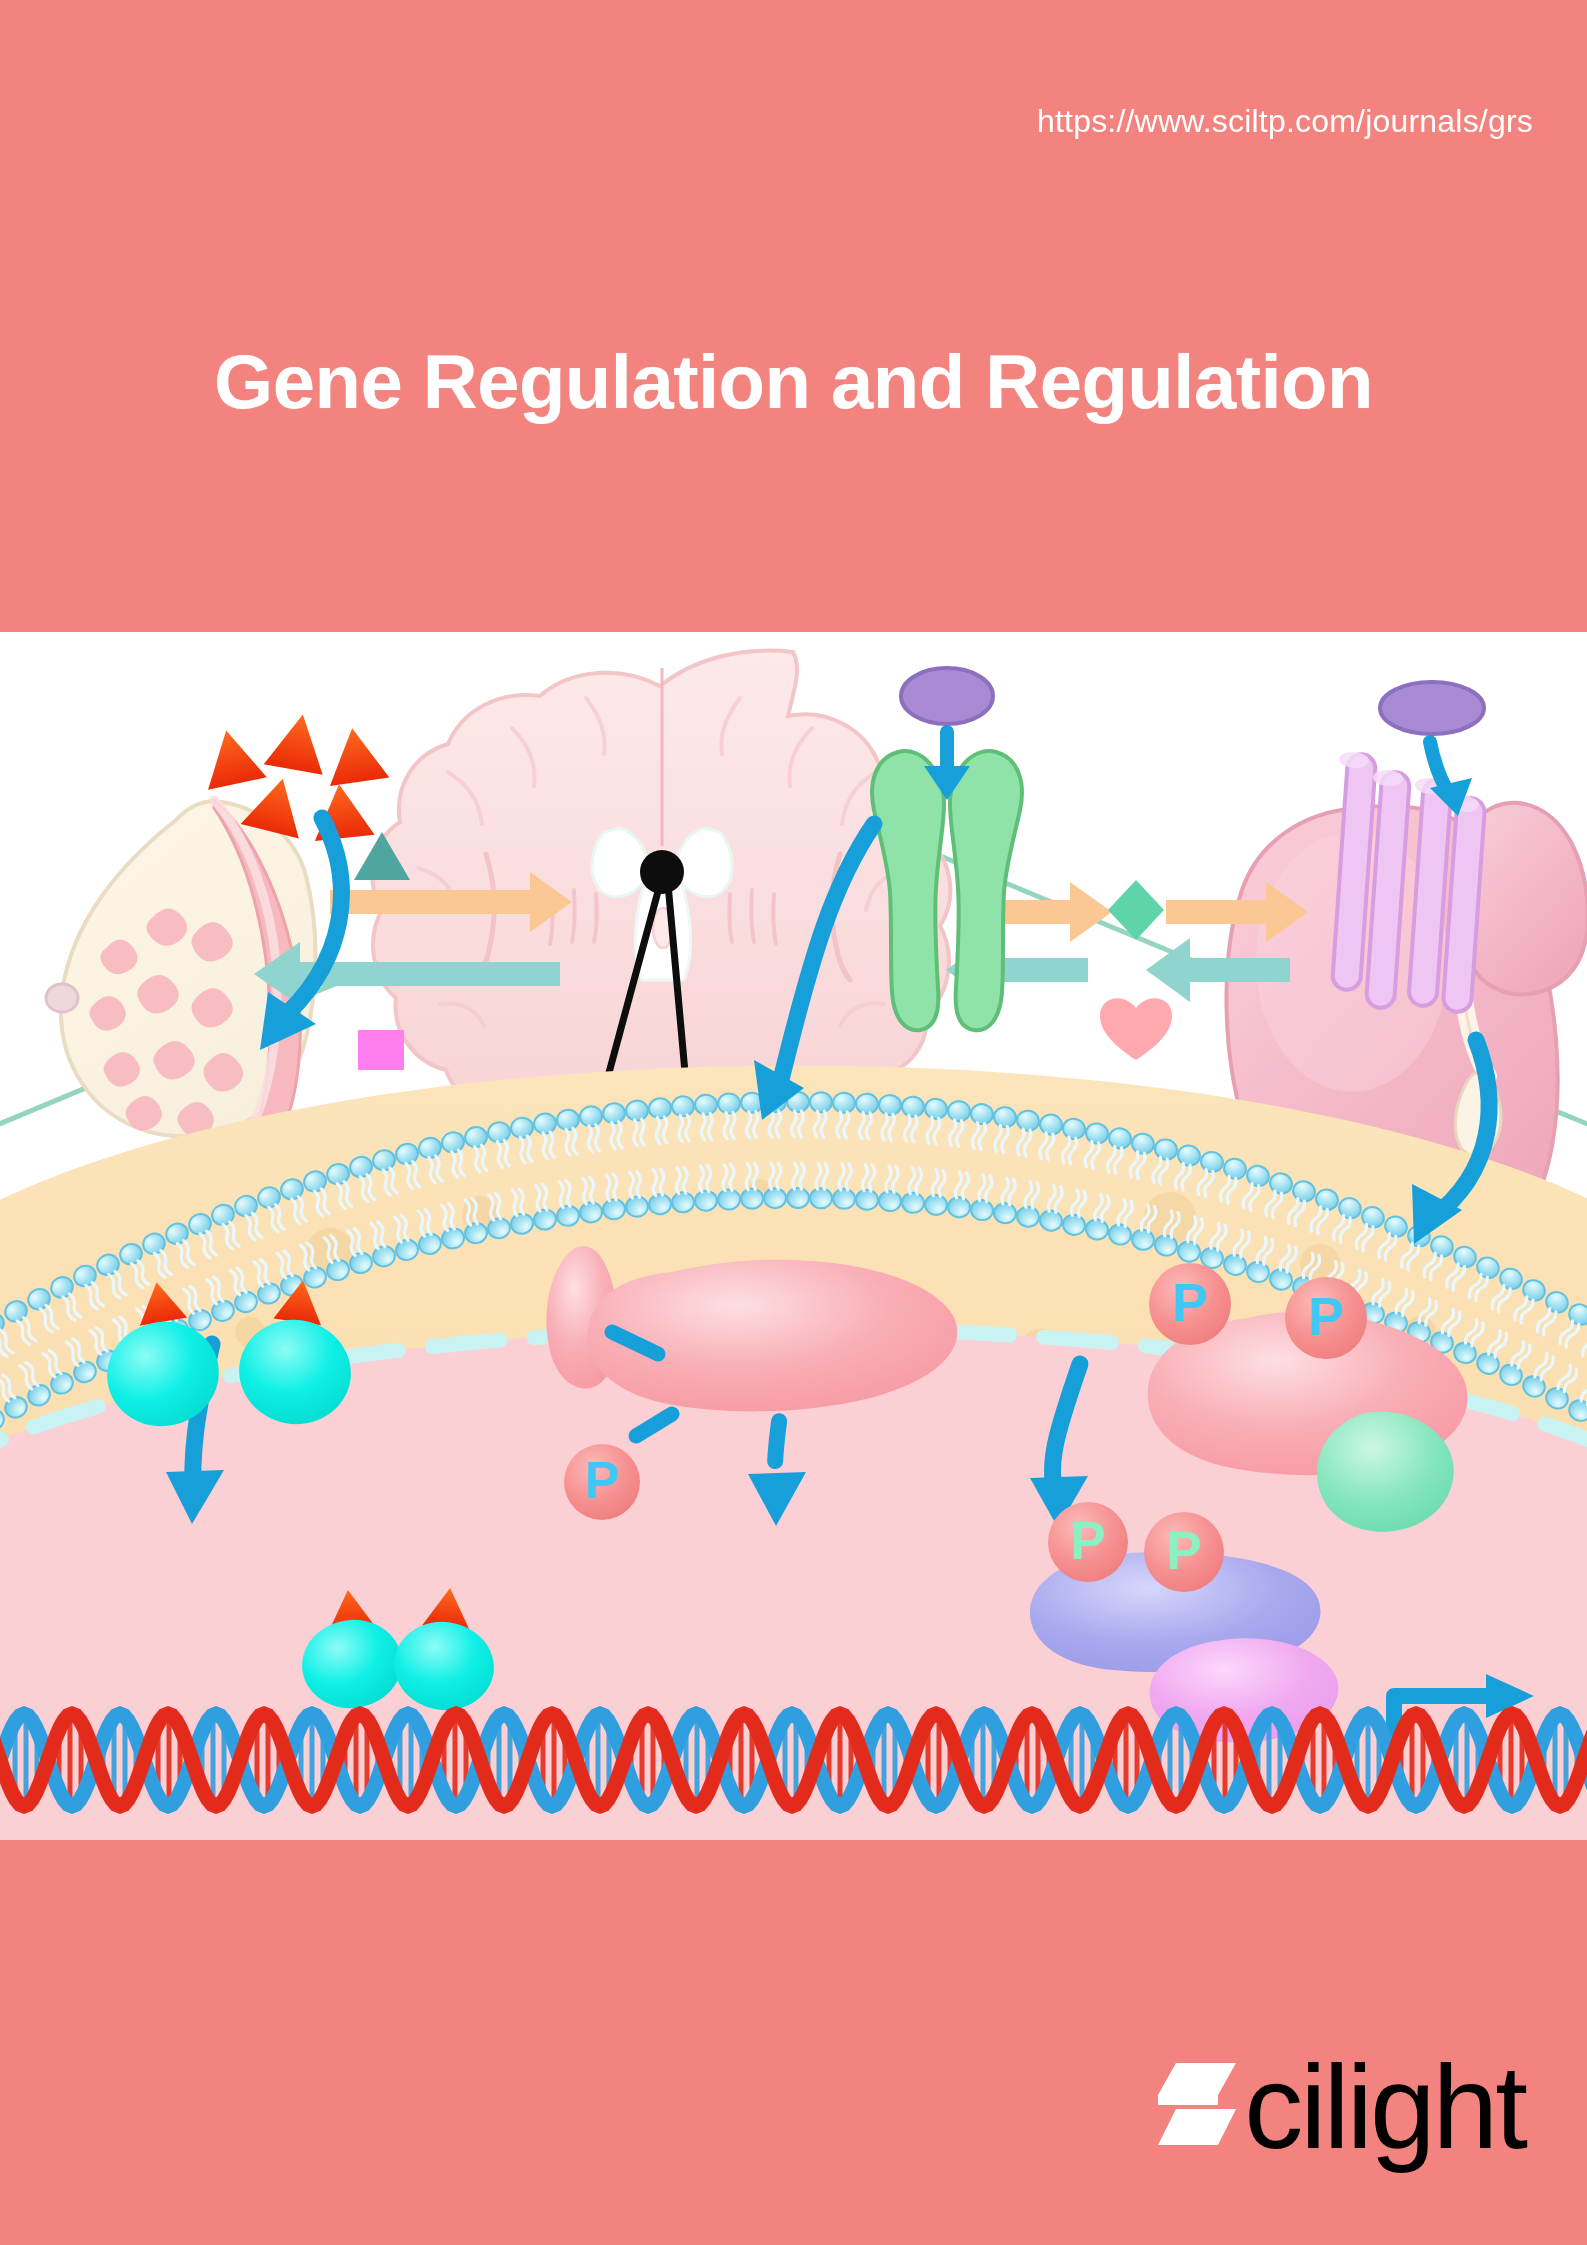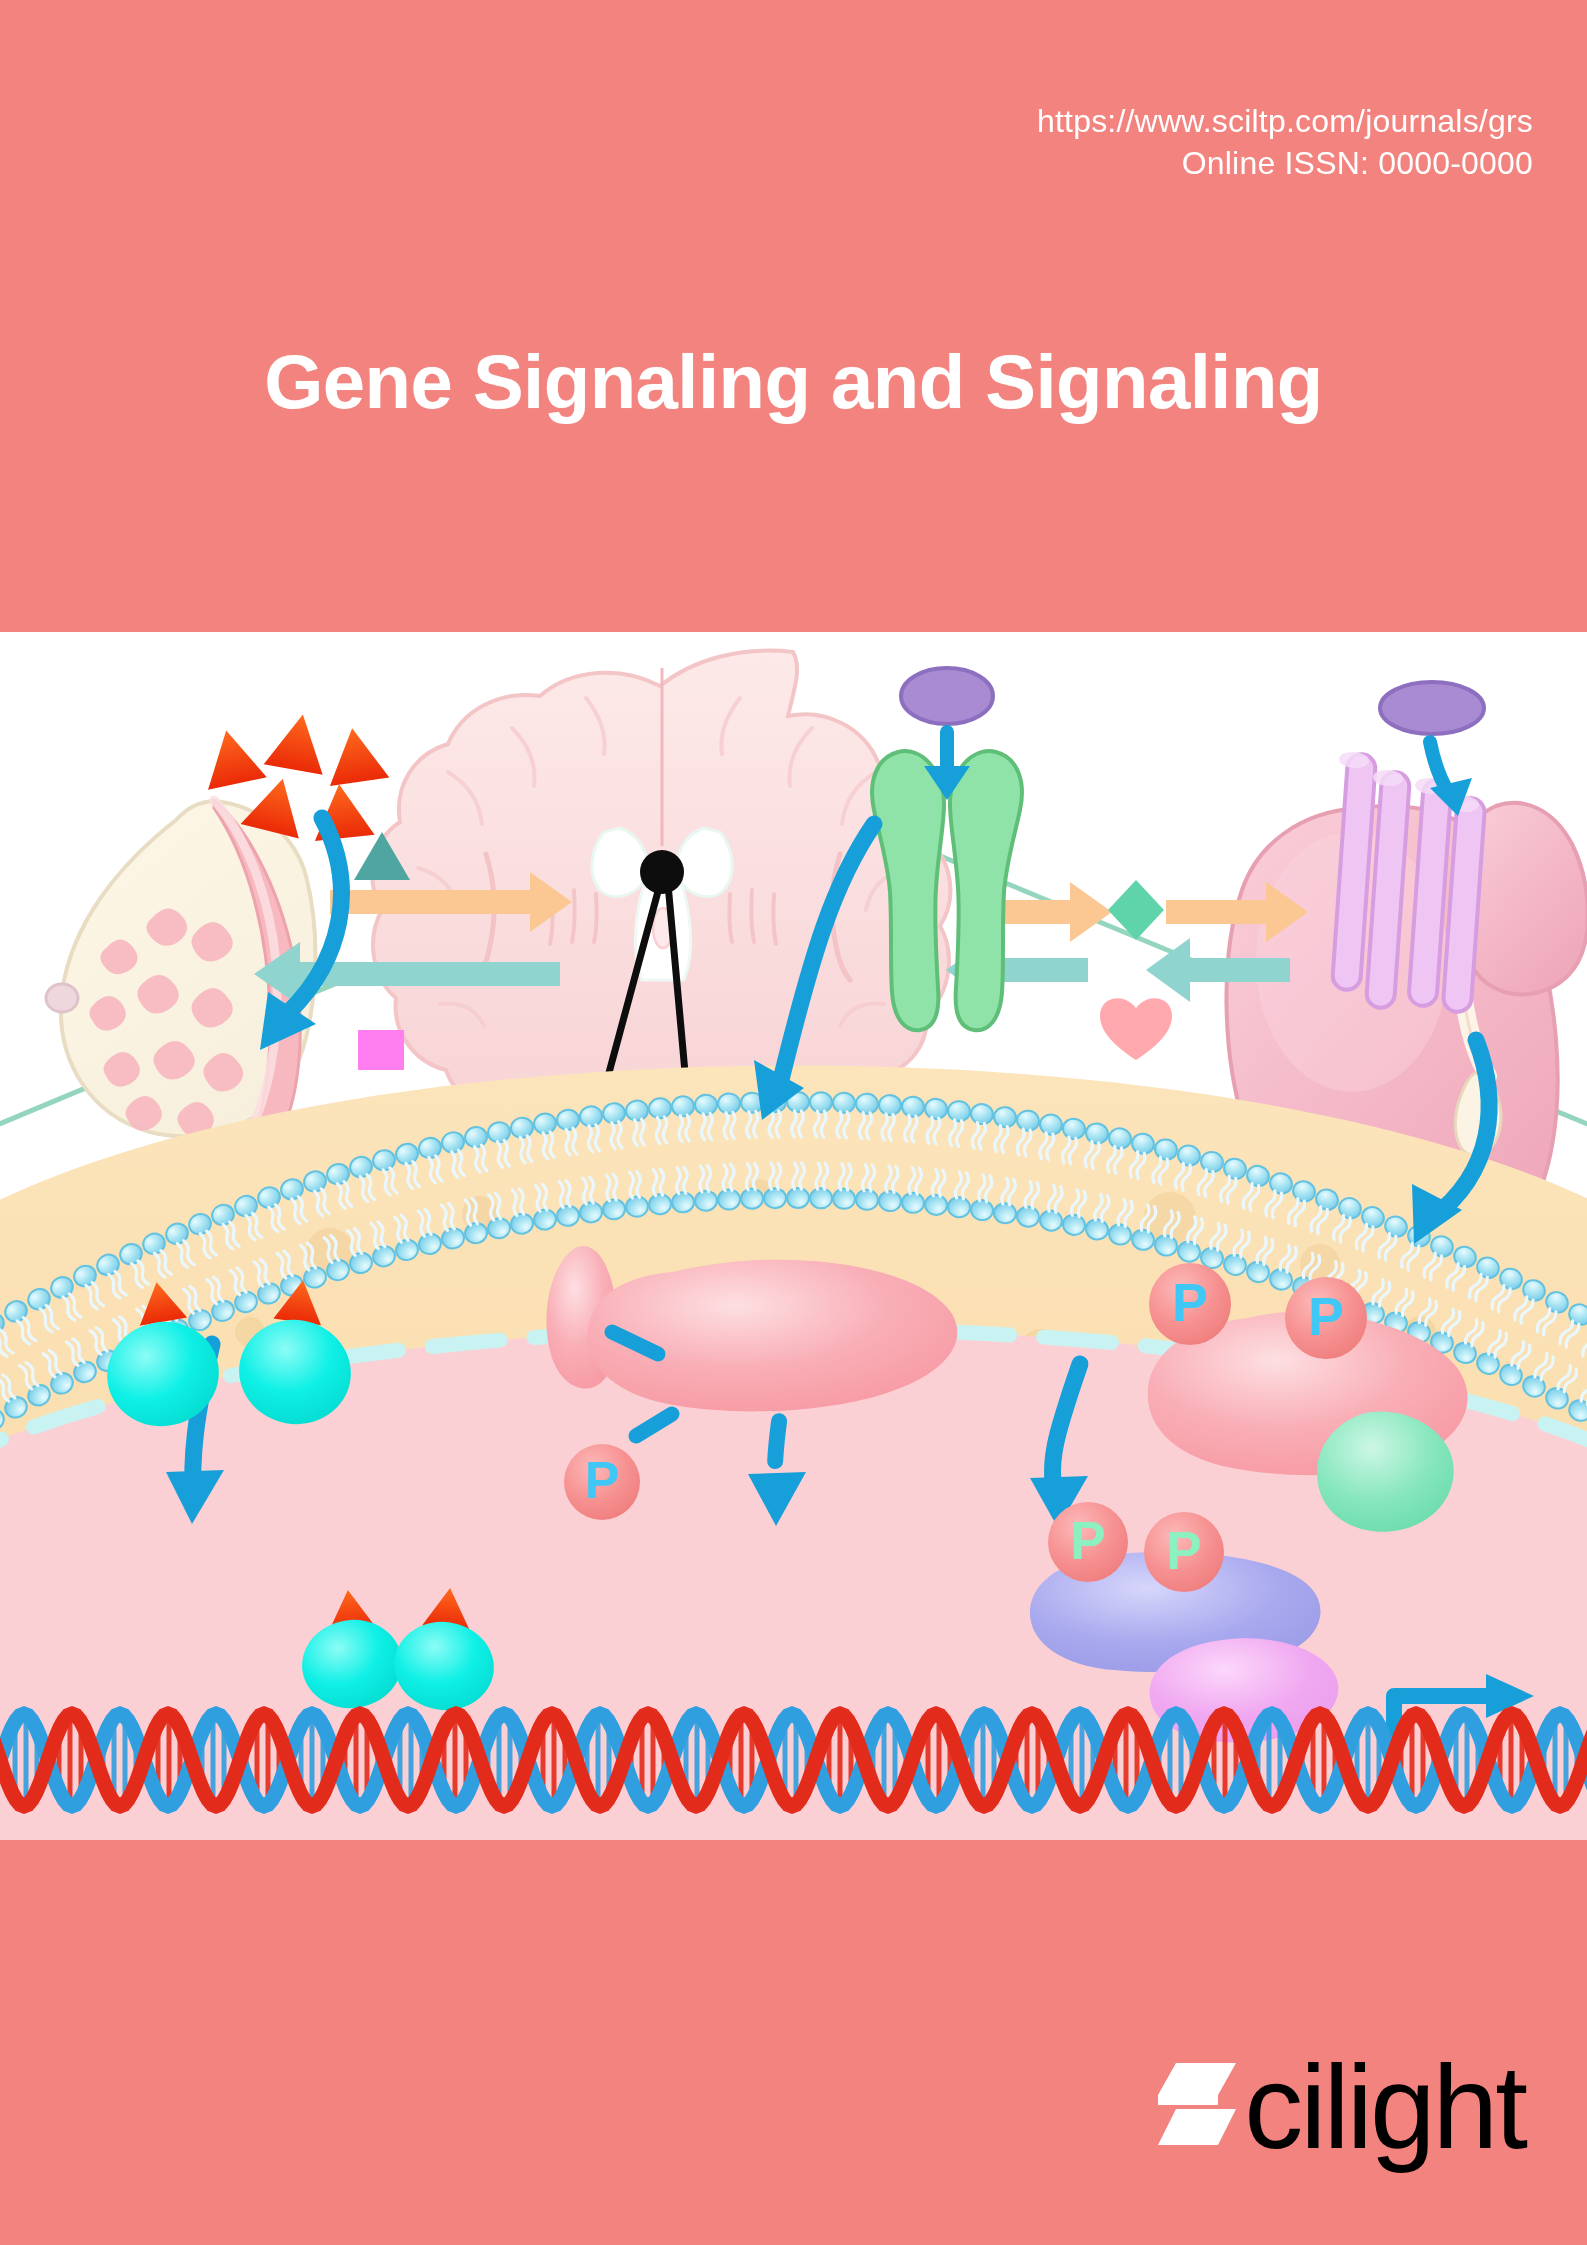--- a/index.html
+++ b/index.html
@@ -70,23 +70,22 @@
   }
 </style>
 </head>
 <body>
 
 <div id="cover">
 
   <div id="header-band">
     <div id="journal-url-block">
       <div>https://www.sciltp.com/journals/grs</div>
-      <div>Online ISSN: 0000-0000</div>
     </div>
-    <div id="journal-title">Gene Signaling and Signaling</div>
+    <div id="journal-title">Gene Regulation and Regulation</div>
   </div>
 
   <div id="illustration">
     <svg id="illo-svg" viewBox="0 0 1587 1208" xmlns="http://www.w3.org/2000/svg">
       <defs>
 
         <radialGradient id="headG" cx="35%" cy="30%" r="75%">
           <stop offset="0%" stop-color="#e6fbff"></stop>
           <stop offset="55%" stop-color="#a6e3f2"></stop>
           <stop offset="100%" stop-color="#79ccea"></stop>

